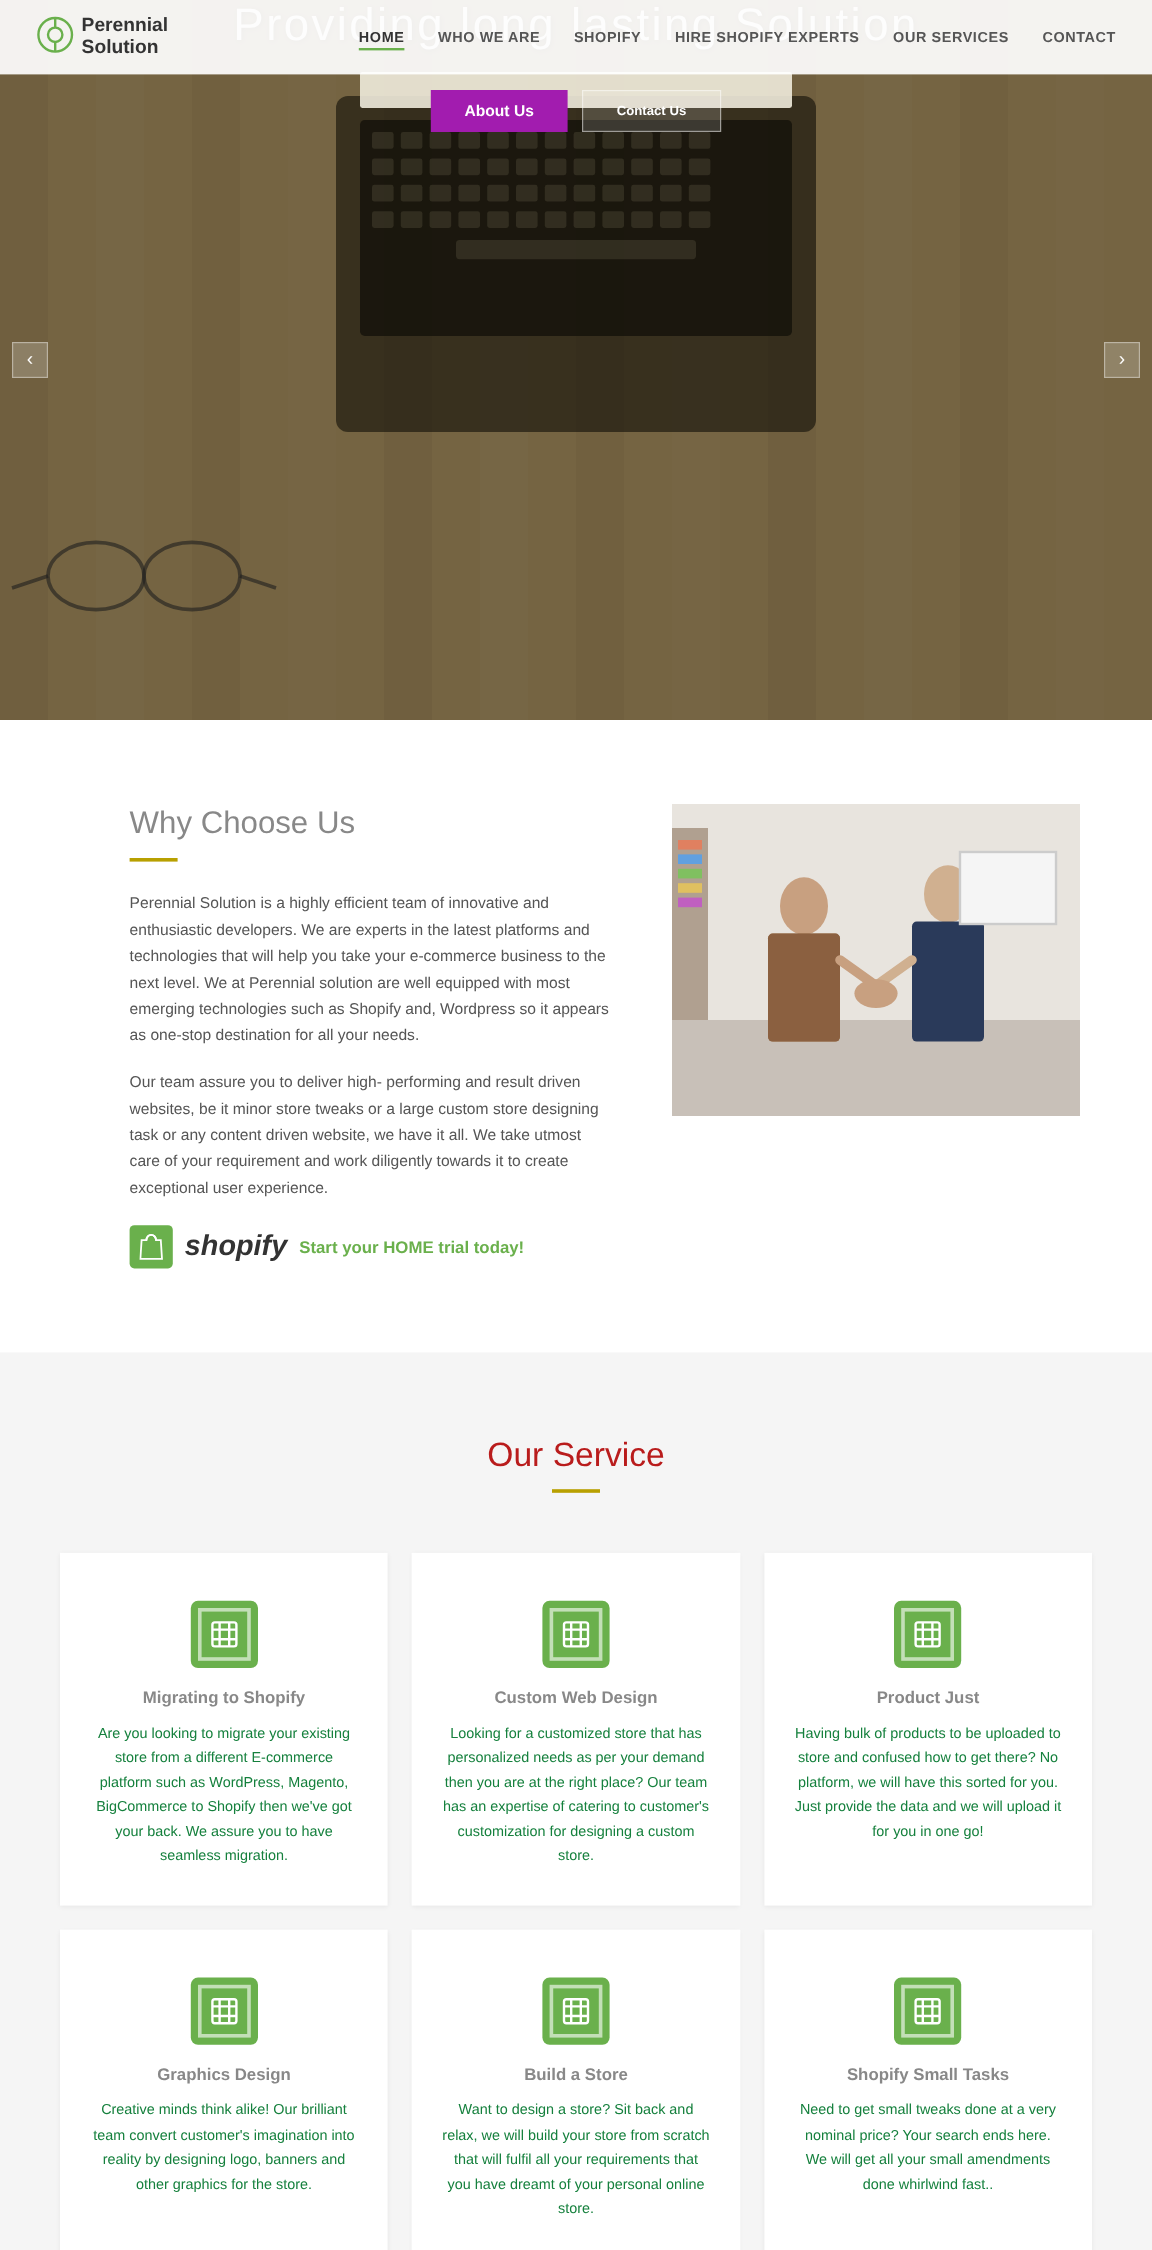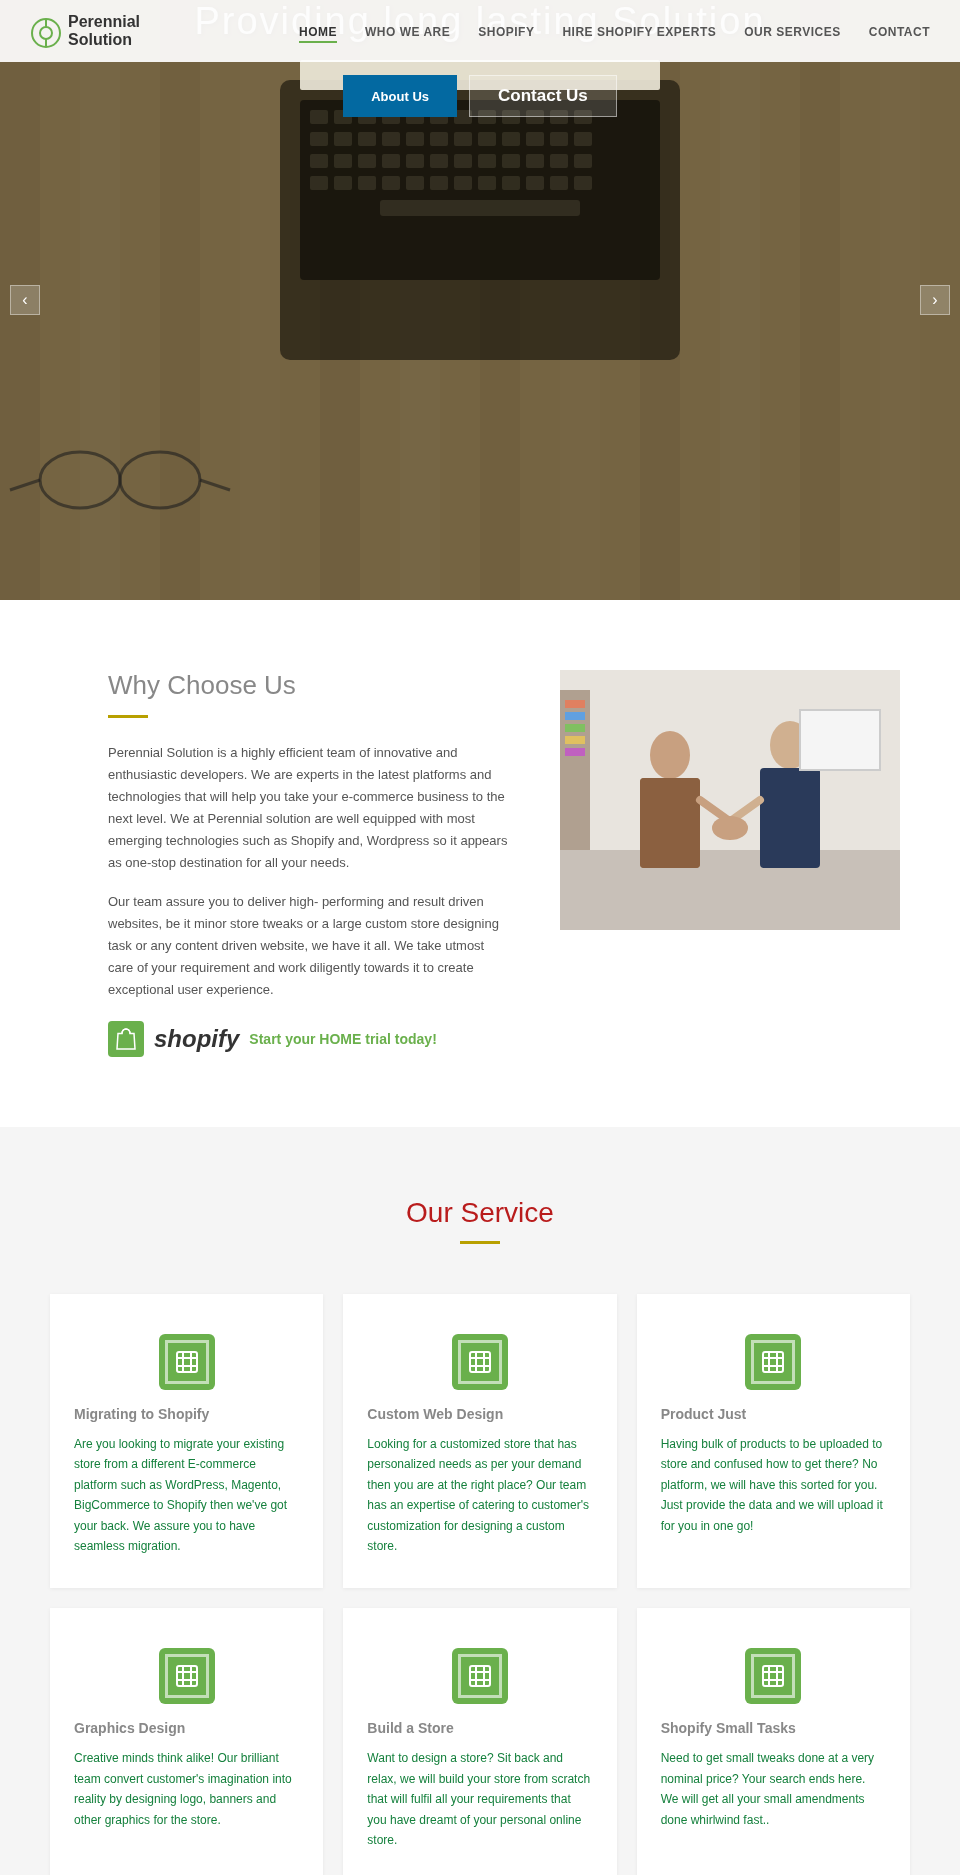--- a/index.html
+++ b/index.html
@@ -12,21 +12,21 @@
       z-index: 10;
       display: flex;
       align-items: center;
       justify-content: space-between;
       padding: 0 30px;
       height: 62px;
       background: rgba(255,255,255,0.92);
     }
     .navbar-logo {
       display: flex;
-      align-items: flex-end;
+      align-items: flex-start;
       gap: 6px;
     }
     .logo-text {
       font-size: 16px;
       font-weight: 700;
       color: #333;
       line-height: 1.1;
     }
     .logo-icon {
       width: 32px;
@@ -86,33 +86,33 @@
       margin-bottom: 32px;
       text-shadow: 1px 1px 4px rgba(0,0,0,0.5);
     }
     .hero-buttons {
       display: flex;
       gap: 12px;
       justify-content: center;
     }
     .btn-about {
       padding: 10px 28px;
-      background: #0369a1;
+      background: #a21caf;
       color: #fff;
       border: none;
       font-size: 13px;
       cursor: pointer;
       font-weight: 600;
     }
     .btn-contact {
       padding: 10px 28px;
       background: rgba(255,255,255,0.15);
       color: #fff;
       border: 1px solid rgba(255,255,255,0.5);
-      font-size: 17px;
+      font-size: 11px;
       cursor: pointer;
       font-weight: 600;
     }
     .hero-arrow {
       position: absolute;
       top: 50%;
       transform: translateY(-50%);
       width: 30px;
       height: 30px;
       background: rgba(255,255,255,0.2);
@@ -226,20 +226,21 @@
     .services-grid {
       display: grid;
       grid-template-columns: repeat(3, 1fr);
       gap: 20px;
       max-width: 860px;
       margin: 0 auto;
     }
     .service-card {
       background: #fff;
       padding: 40px 24px 32px;
+      text-align: center;
       box-shadow: 0 1px 4px rgba(0,0,0,0.06);
     }
     .service-icon {
       width: 56px;
       height: 56px;
       margin: 0 auto 16px;
       background: #6ab04c;
       border-radius: 6px;
       display: flex;
       align-items: center;

